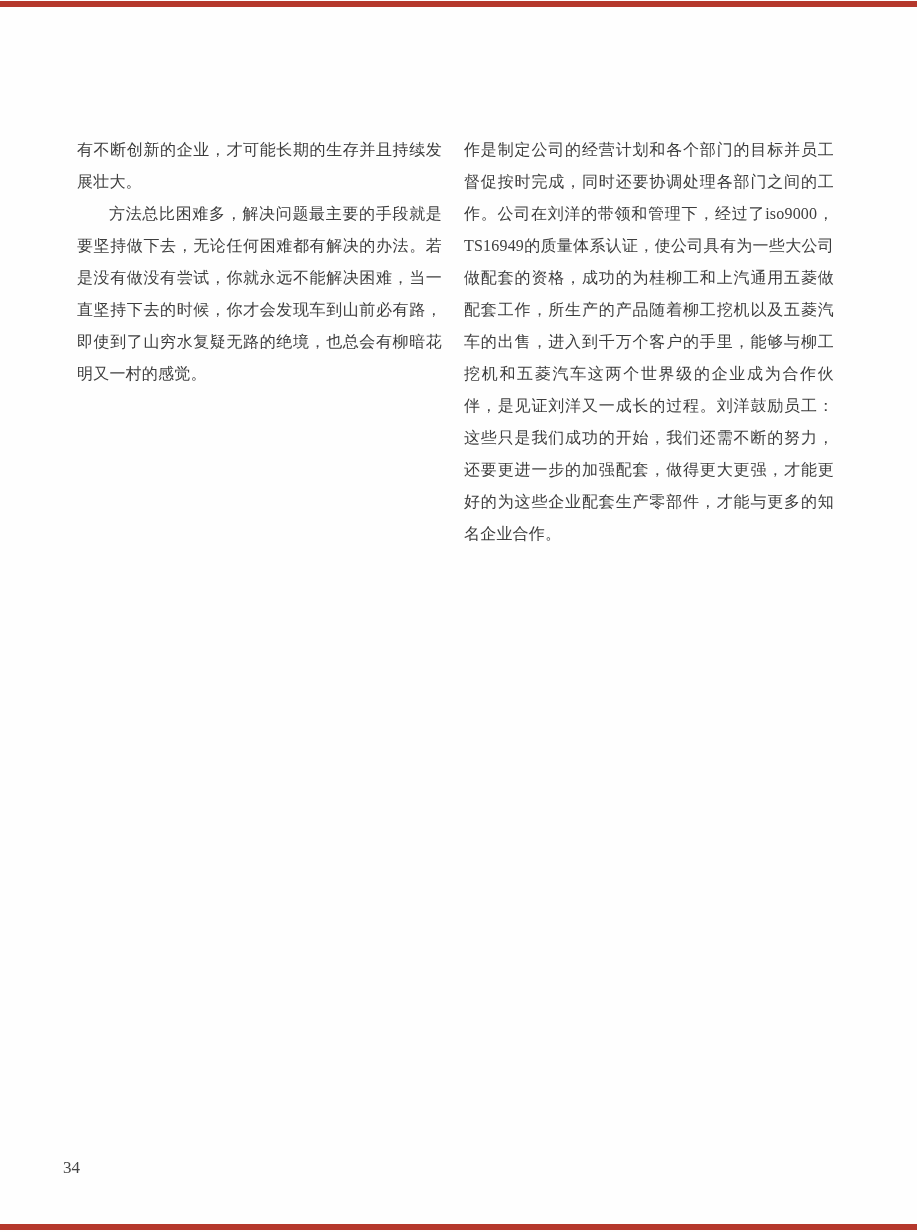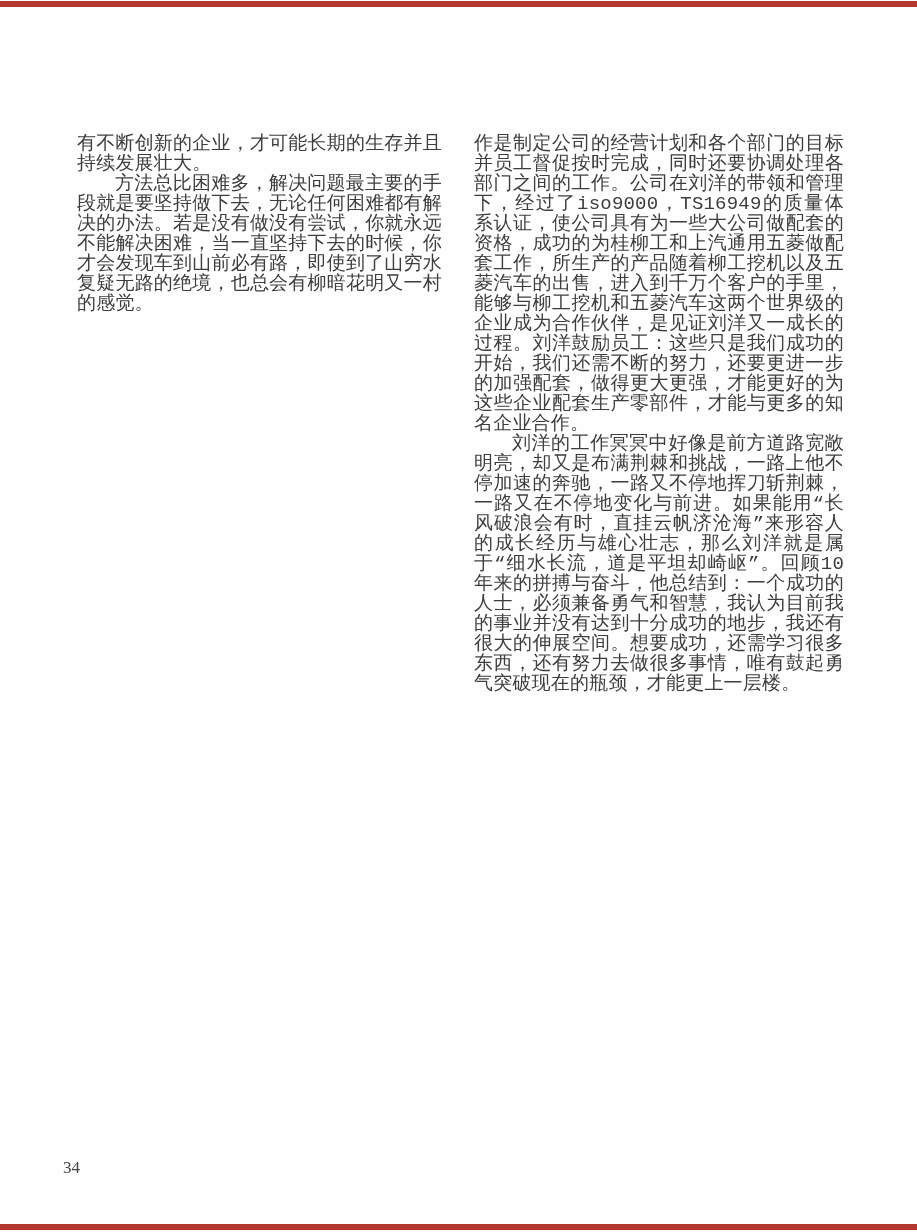--- a/index.html
+++ b/index.html
@@ -29,31 +29,30 @@
   .rule-bottom { bottom: 2px; }
   .content {
     position: absolute;
     top: 134px;
     left: 77px;
     right: 71px;
     display: flex;
   }
   .col { flex: 0 0 auto; }
   .col-left  { width: 365px; }
-  .col-right { width: 370px; margin-left: 32px; }
+  .col-right { width: 370px; margin-left: 22px; }
   .para {
     margin: 0;
-    font-size: 19px;
-    line-height: 20px;
+    font-size: 16px;
+    line-height: 32px;
     letter-spacing: 0.2px;
     color: var(--text-color, #3d3d3d);
     text-align: justify;
     text-justify: inter-character;
     text-indent: 2em;
-    font-family: Liberation Mono, monospace;
   }
   .para.cont { text-indent: 0; }
   .section-heading {
     margin: 46px 0 34px 0;
     font-size: 21px;
     line-height: 30px;
     font-weight: bold;
     letter-spacing: 3px;
     text-align: center;
     color: var(--heading-color, #639449);
@@ -75,21 +74,20 @@
 
   <div class="content">
 
     <div class="col col-left">
       <p class="para cont">有不断创新的企业，才可能长期的生存并且持续发展壮大。</p>
       <p class="para">方法总比困难多，解决问题最主要的手段就是要坚持做下去，无论任何困难都有解决的办法。若是没有做没有尝试，你就永远不能解决困难，当一直坚持下去的时候，你才会发现车到山前必有路，即使到了山穷水复疑无路的绝境，也总会有柳暗花明又一村的感觉。</p>
     </div>
 
     <div class="col col-right">
       <p class="para cont">作是制定公司的经营计划和各个部门的目标并员工督促按时完成，同时还要协调处理各部门之间的工作。公司在刘洋的带领和管理下，经过了iso9000，TS16949的质量体系认证，使公司具有为一些大公司做配套的资格，成功的为桂柳工和上汽通用五菱做配套工作，所生产的产品随着柳工挖机以及五菱汽车的出售，进入到千万个客户的手里，能够与柳工挖机和五菱汽车这两个世界级的企业成为合作伙伴，是见证刘洋又一成长的过程。刘洋鼓励员工：这些只是我们成功的开始，我们还需不断的努力，还要更进一步的加强配套，做得更大更强，才能更好的为这些企业配套生产零部件，才能与更多的知名企业合作。</p>
-      <p class="para">刘洋的工作冥冥中好像是前方道路宽敞明亮，却又是布满荆棘和挑战，一路上他不停加速的奔驰，一路又不停地挥刀斩荆棘，一路又在不停地变化与前进。如果能用“长风破浪会有时，直挂云帆济沧海”来形容人的成长经历与雄心壮志，那么刘洋就是属于“细水长流，道是平坦却崎岖”。回顾10年来的拼搏与奋斗，他总结到：一个成功的人士，必须兼备勇气和智慧，我认为目前我的事业并没有达到十分成功的地步，我还有很大的伸展空间。想要成功，还需学习很多东西，还有努力去做很多事情，唯有鼓起勇气突破现在的瓶颈，才能更上一层楼。</p>
     </div>
 
   </div>
 
   <div class="page-number">34</div>
 
   <div class="rule rule-bottom"></div>
 
 </div>
 

